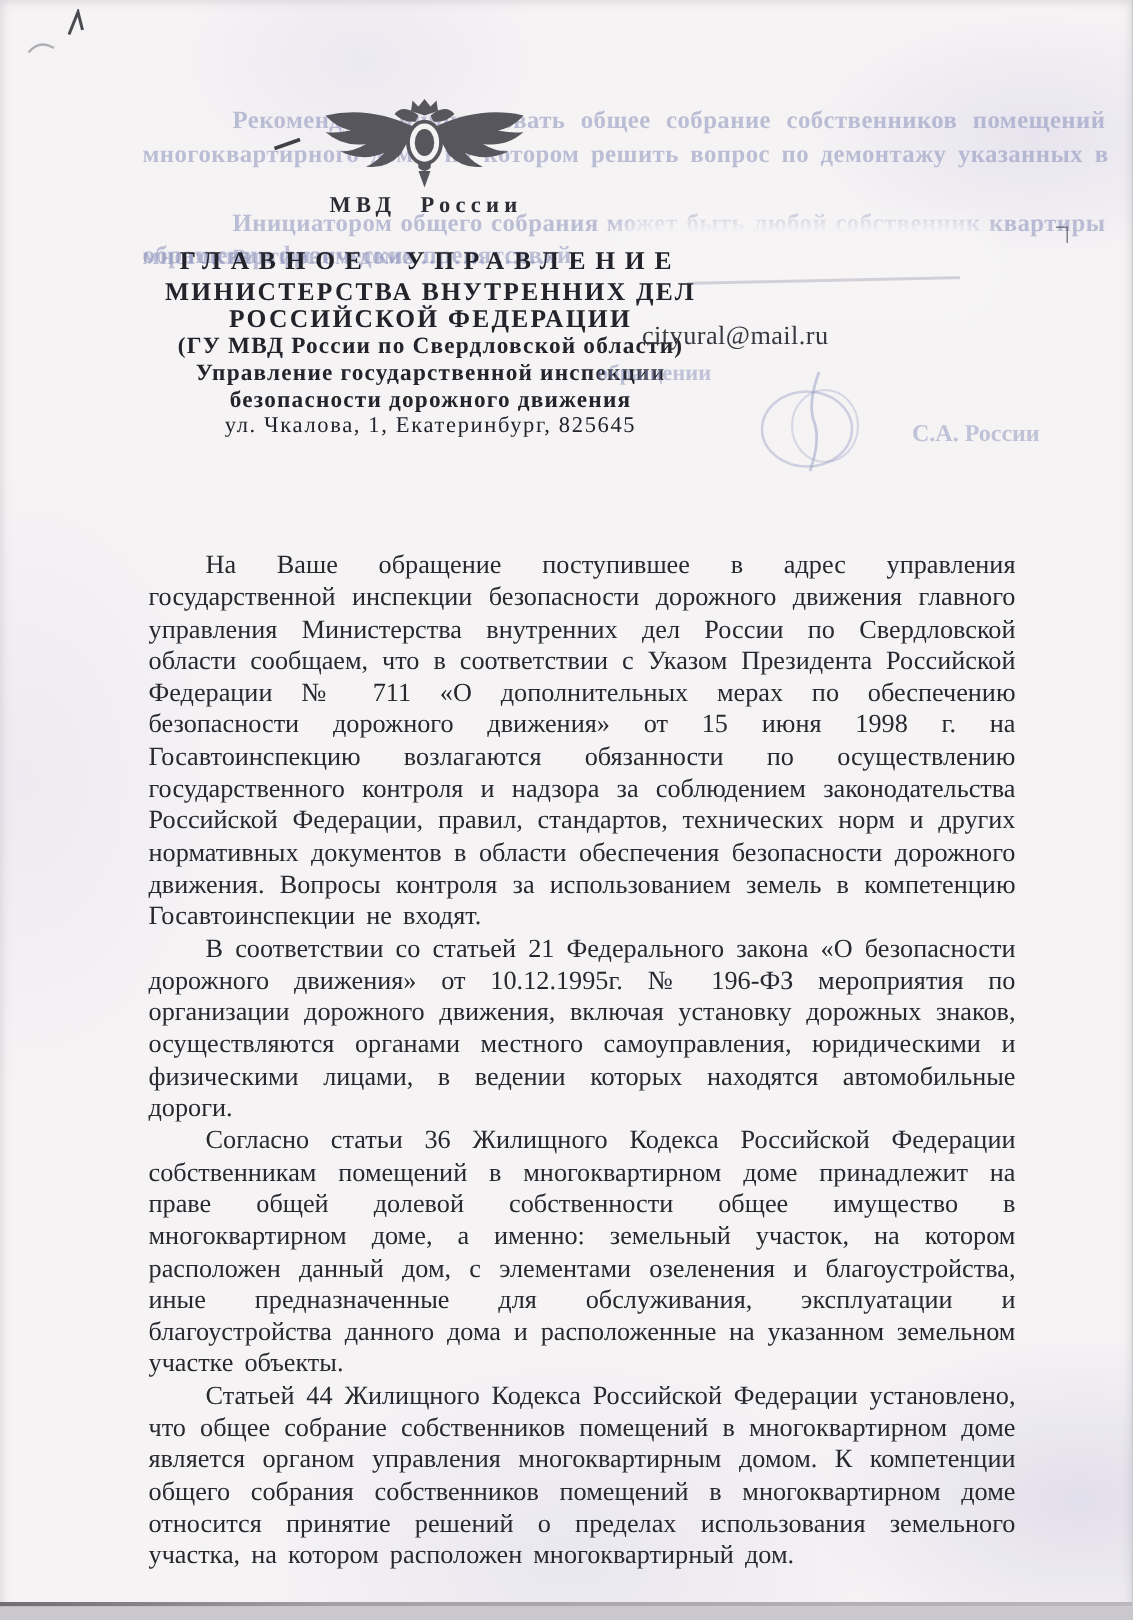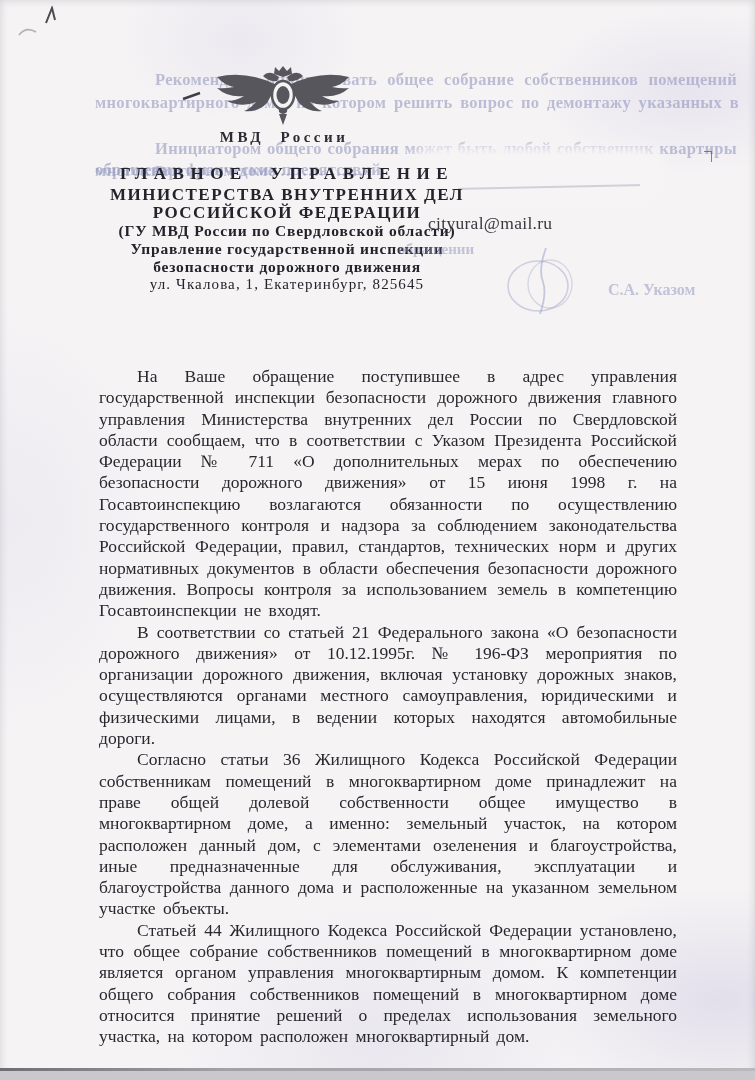--- a/index.html
+++ b/index.html
@@ -106,21 +106,21 @@
   </div>
 
   <div class="abs email">cityural@mail.ru</div>
 
   <div class="abs faint" style="left:398px;top:241px;font-size:15px;">обращении</div>
   <svg class="abs" style="left:498px;top:244px;" width="88" height="74">
     <ellipse cx="40" cy="42" rx="30" ry="25" fill="none" stroke="rgba(150,155,195,.42)" stroke-width="1.6"></ellipse>
     <ellipse cx="52" cy="40" rx="22" ry="24" fill="none" stroke="rgba(150,155,195,.32)" stroke-width="1.4"></ellipse>
     <path d="M48 4 q-8 22 -3 34 q4 12 -3 32" fill="none" stroke="rgba(150,155,195,.5)" stroke-width="1.8"></path>
   </svg>
-  <div class="abs faint" style="left:608px;top:281px;font-size:16px;">С.А. Указом</div>
+  <div class="abs faint" style="left:608px;top:281px;font-size:16px;">С.А. России</div>
 
 
   <div class="abs bodytext">
     <p>На Ваше обращение поступившее в адрес управления государственной инспекции безопасности дорожного движения главного управления Министерства внутренних дел России по Свердловской области сообщаем, что в соответствии с Указом Президента Российской Федерации № 711 «О дополнительных мерах по обеспечению безопасности дорожного движения» от 15 июня 1998 г. на Госавтоинспекцию возлагаются обязанности по осуществлению государственного контроля и надзора за соблюдением законодательства Российской Федерации, правил, стандартов, технических норм и других нормативных документов в области обеспечения безопасности дорожного движения. Вопросы контроля за использованием земель в компетенцию Госавтоинспекции не входят.</p>
     <p>В соответствии со статьей 21 Федерального закона «О безопасности дорожного движения» от 10.12.1995г. № 196-ФЗ мероприятия по организации дорожного движения, включая установку дорожных знаков, осуществляются органами местного самоуправления, юридическими и физическими лицами, в ведении которых находятся автомобильные дороги.</p>
     <p>Согласно статьи 36 Жилищного Кодекса Российской Федерации собственникам помещений в многоквартирном доме принадлежит на праве общей долевой собственности общее имущество в многоквартирном доме, а именно: земельный участок, на котором расположен данный дом, с элементами озеленения и благоустройства, иные предназначенные для обслуживания, эксплуатации и благоустройства данного дома и расположенные на указанном земельном участке объекты.</p>
     <p>Статьей 44 Жилищного Кодекса Российской Федерации установлено, что общее собрание собственников помещений в многоквартирном доме является органом управления многоквартирным домом. К компетенции общего собрания собственников помещений в многоквартирном доме относится принятие решений о пределах использования земельного участка, на котором расположен многоквартирный дом.</p>
   </div>
 
   <div class="abs scan-line"></div>

